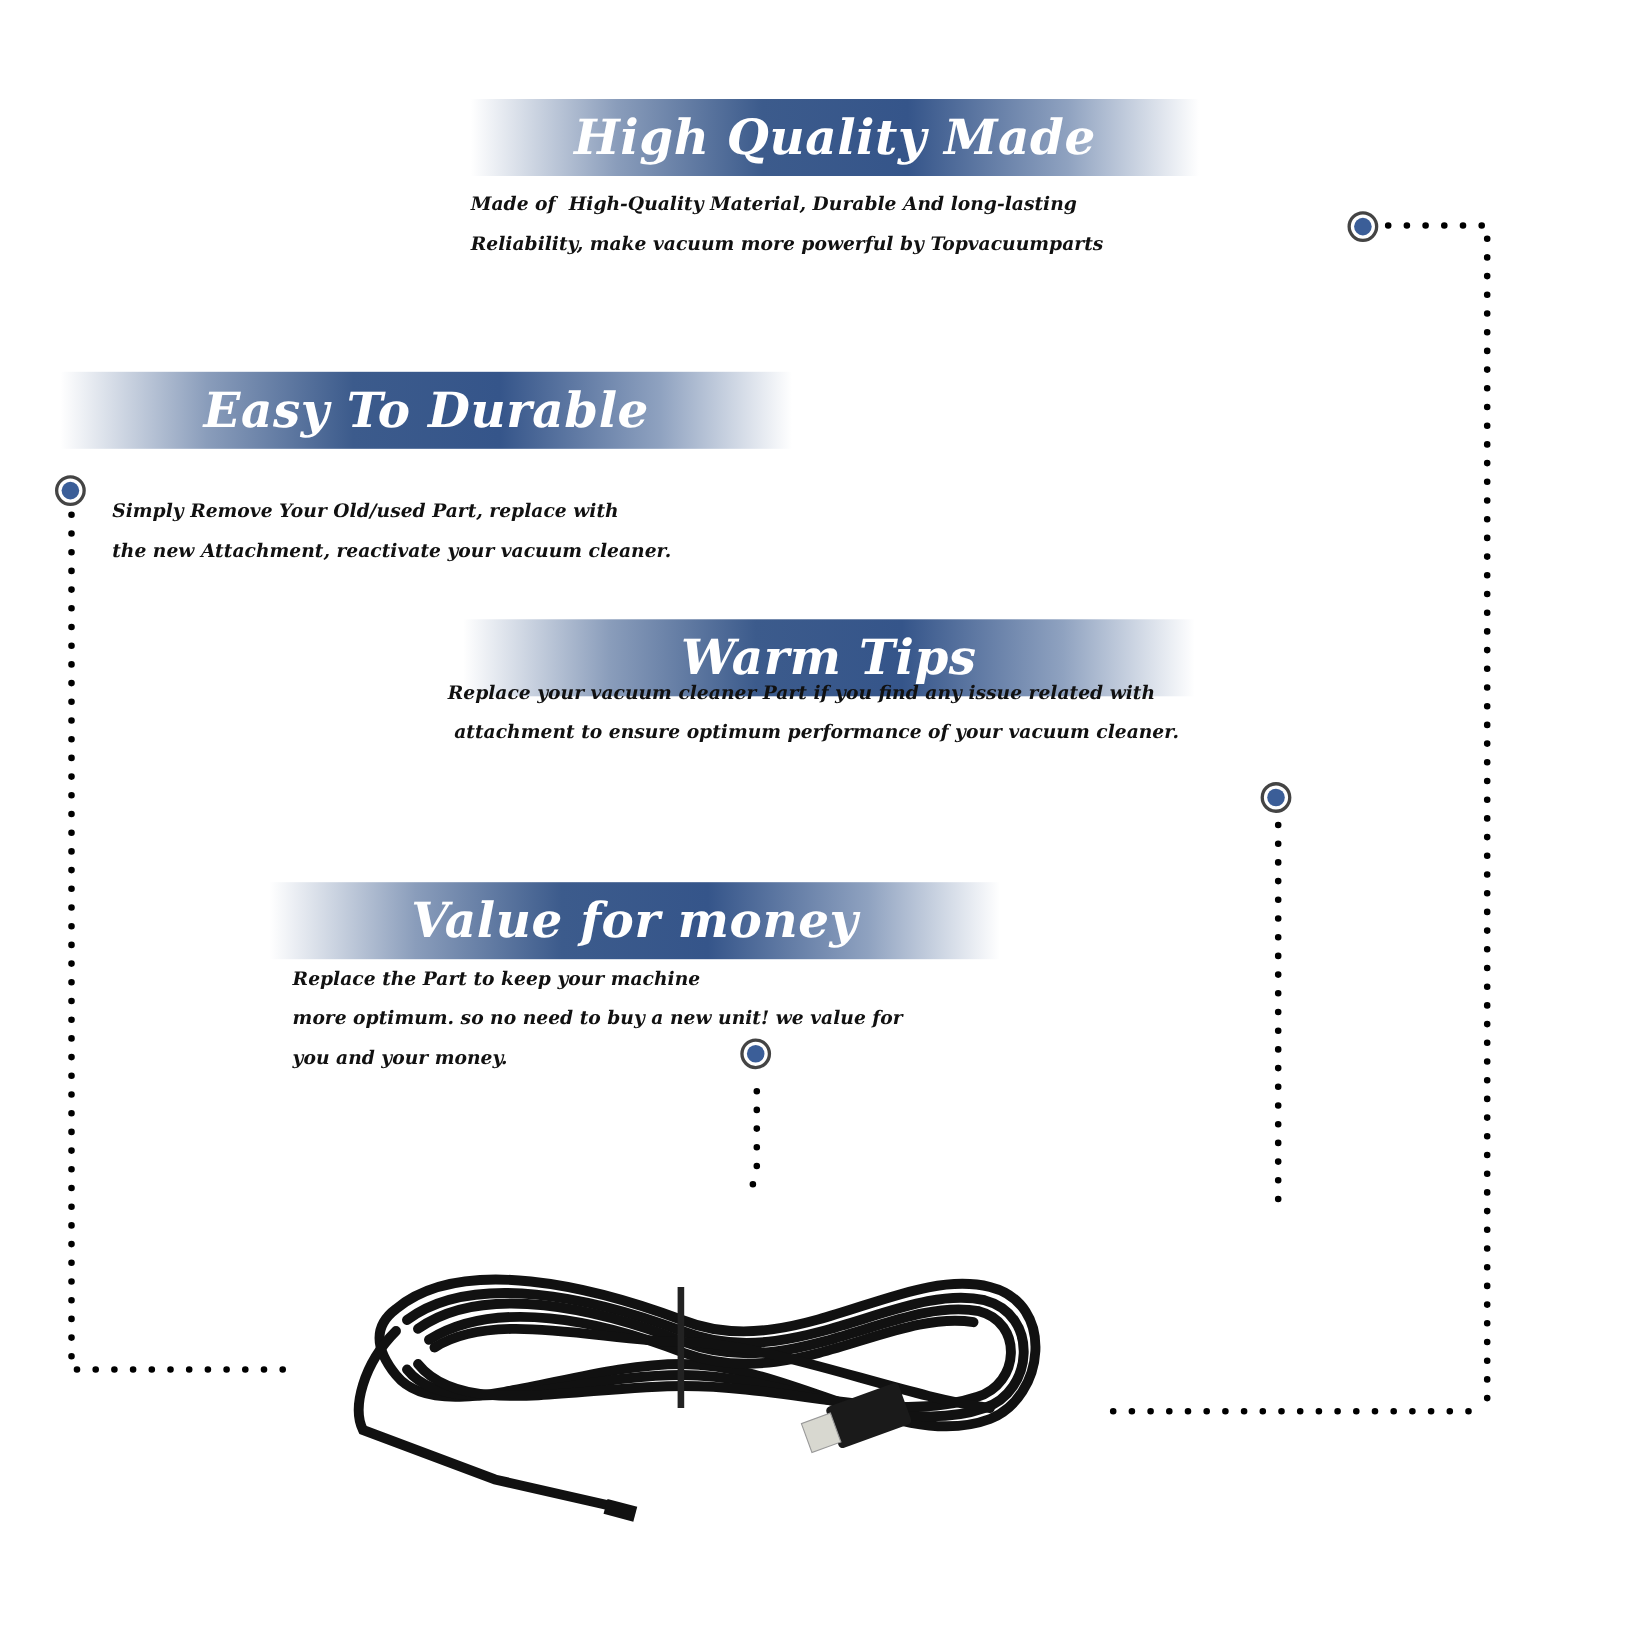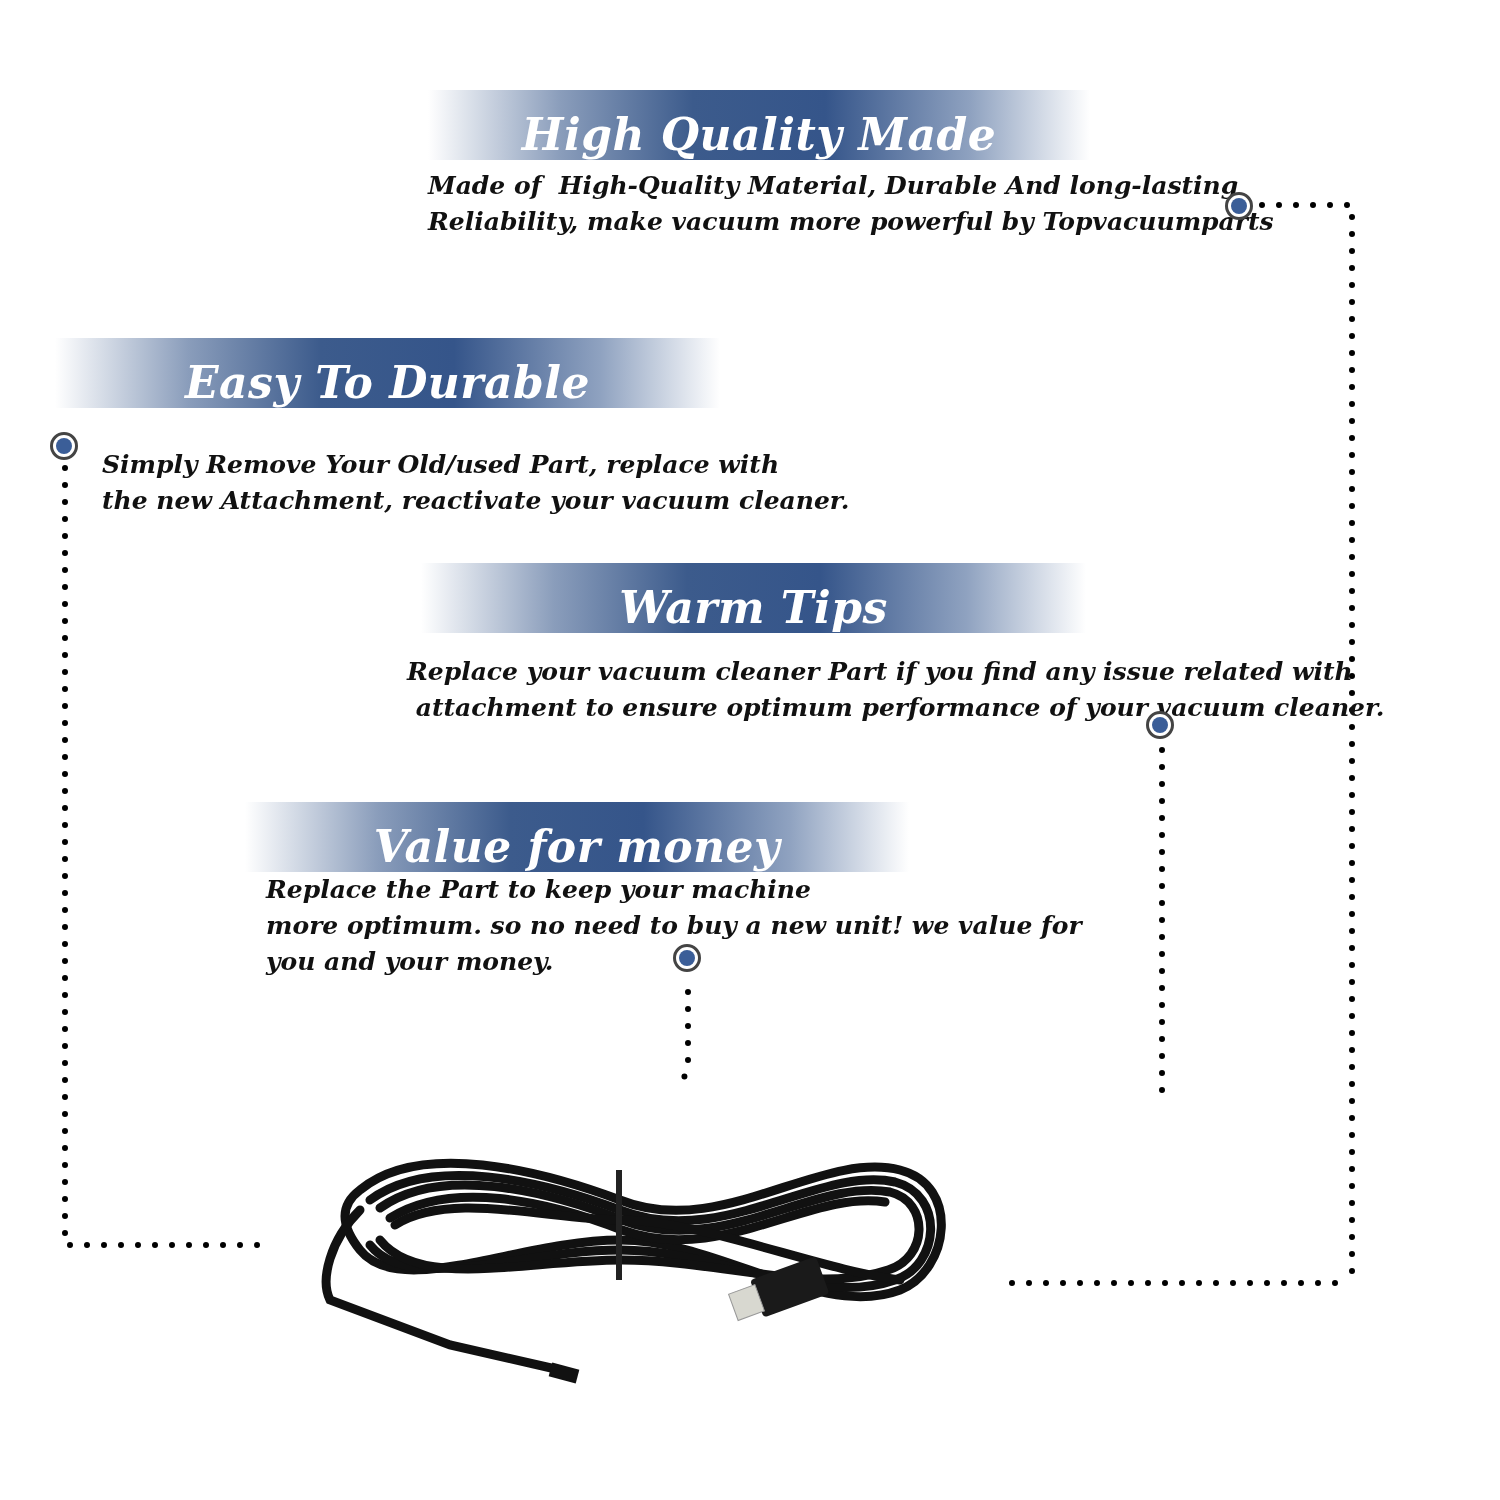--- a/index.html
+++ b/index.html
@@ -1,21 +1,21 @@
 <!DOCTYPE html>
 <html><head>
 <meta charset="utf-8">
 <style>
   html, body { margin:0; padding:0; background:#ffffff; }
   body { width:1500px; height:1500px; position:relative; overflow:hidden;
          font-family:"DejaVu Serif", "Liberation Serif", serif; }
-  .banner { position:absolute; height:70px; display:flex; align-items:flex-end; justify-content:center;
+  .banner { position:absolute; height:70px; display:flex; align-items:center; justify-content:center;
             background:linear-gradient(90deg, rgba(255,255,255,1) 0%, #8a9dbb 20%, #3c5b8c 40%, #35558a 60%, #8fa2c0 82%, rgba(255,255,255,1) 100%); }
   .banner span { color:#ffffff; font-style:italic; font-weight:bold; font-size:44px; letter-spacing:0.5px; }
-  .desc { position:absolute; color:#111; font-style:italic; font-weight:bold; font-size:25px; line-height:36px; white-space:pre; }
+  .desc { position:absolute; color:#111; font-style:italic; font-weight:bold; font-size:17px; line-height:36px; white-space:pre; }
   .marker { position:absolute; width:28px; height:28px; border-radius:50%; border:3px solid #444;
             box-sizing:border-box; background:#fff; display:flex; align-items:center; justify-content:center; }
   .marker i { width:16px; height:16px; border-radius:50%; background:#3b5e98; display:block; }
   svg.dots { position:absolute; left:0; top:0; }
   .cord { position:absolute; left:300px; top:1130px; width:700px; height:260px; }
 </style>
 </head>
 <body>
 
 <svg class="dots" width="1500" height="1500">
@@ -46,21 +46,21 @@
 </div>
 <div class="desc" style="left:102px; top:410px;margin-top:37px;">Simply Remove Your Old/used Part, replace with
 the new Attachment, reactivate your vacuum cleaner.</div>
 <div class="marker" style="left:50px; top:432px;">
     <i></i>
   </div>
 
 <div class="banner" style="left:421px; top:563px; width:665px;">
   <span>Warm Tips</span>
 </div>
-<div class="desc" style="left:407px; top:654px;">Replace your vacuum cleaner Part if you find any issue related with
+<div class="desc" style="left:407px; top:612px;">Replace your vacuum cleaner Part if you find any issue related with
  attachment to ensure optimum performance of your vacuum cleaner.</div>
 <div class="marker" style="left:1146px; top:711px;">
     <i></i>
   </div>
 
 <div class="banner" style="left:245px; top:802px; width:664px;">
   <span>Value for money</span>
 </div>
 <div class="desc" style="left:236px; top:872px;margin-left:30px;">Replace the Part to keep your machine
 more optimum. so no need to buy a new unit! we value for

